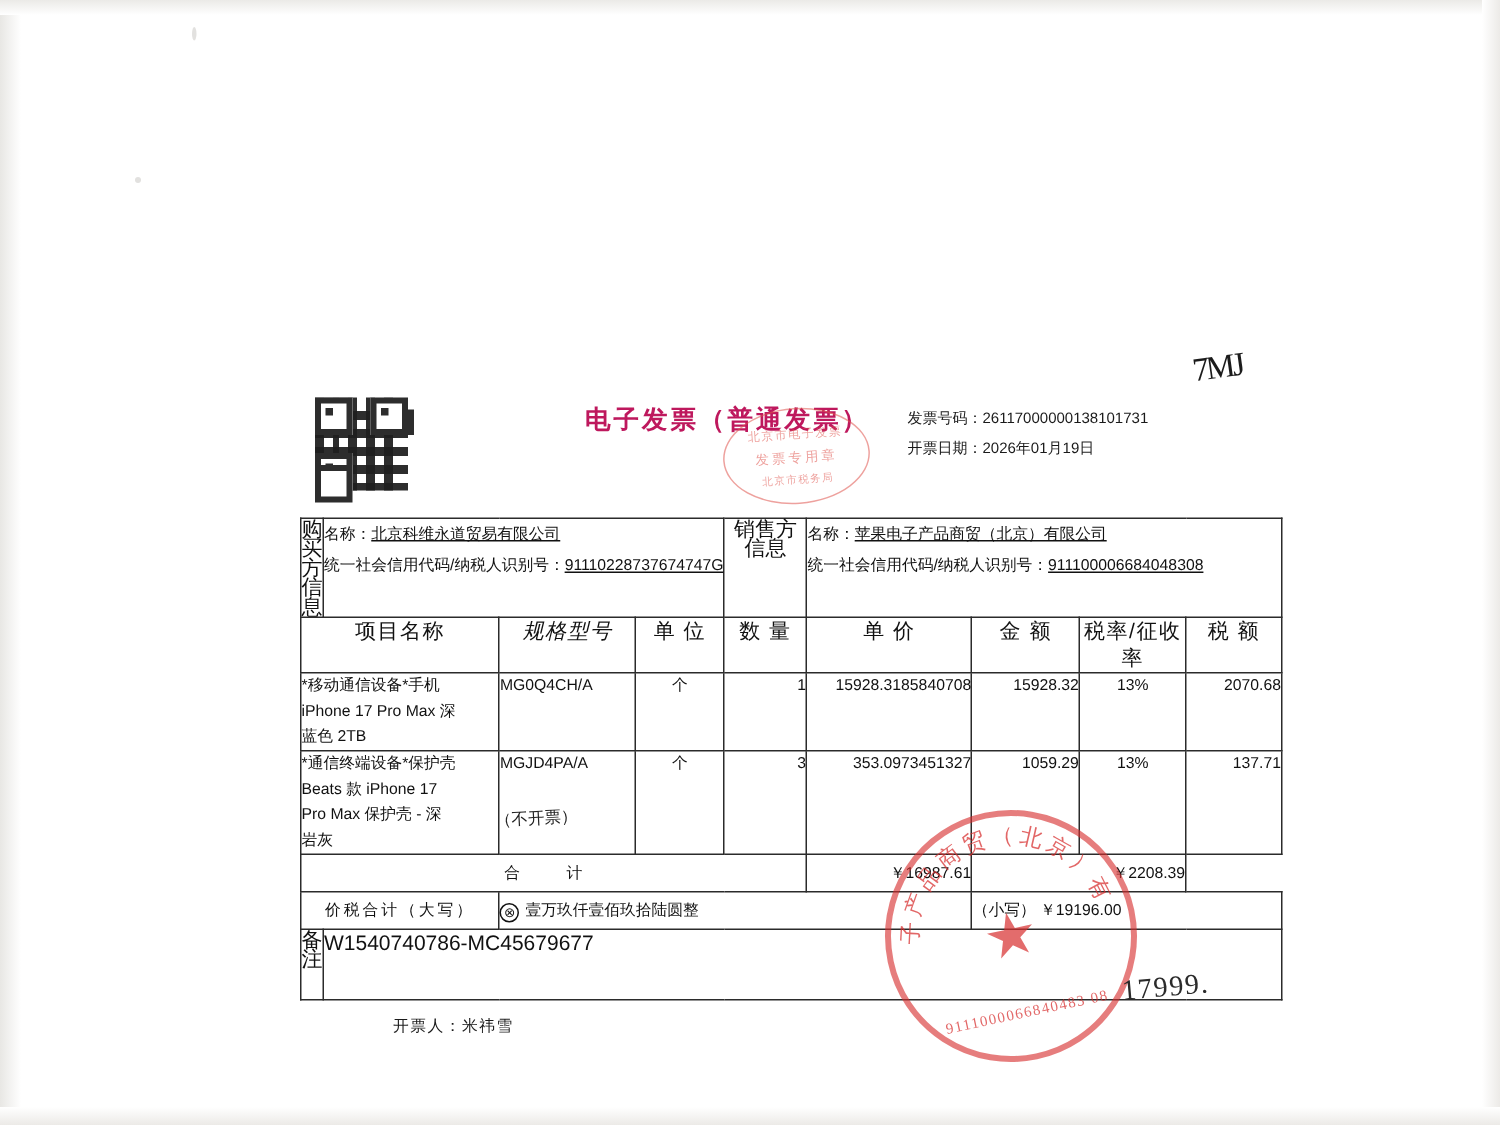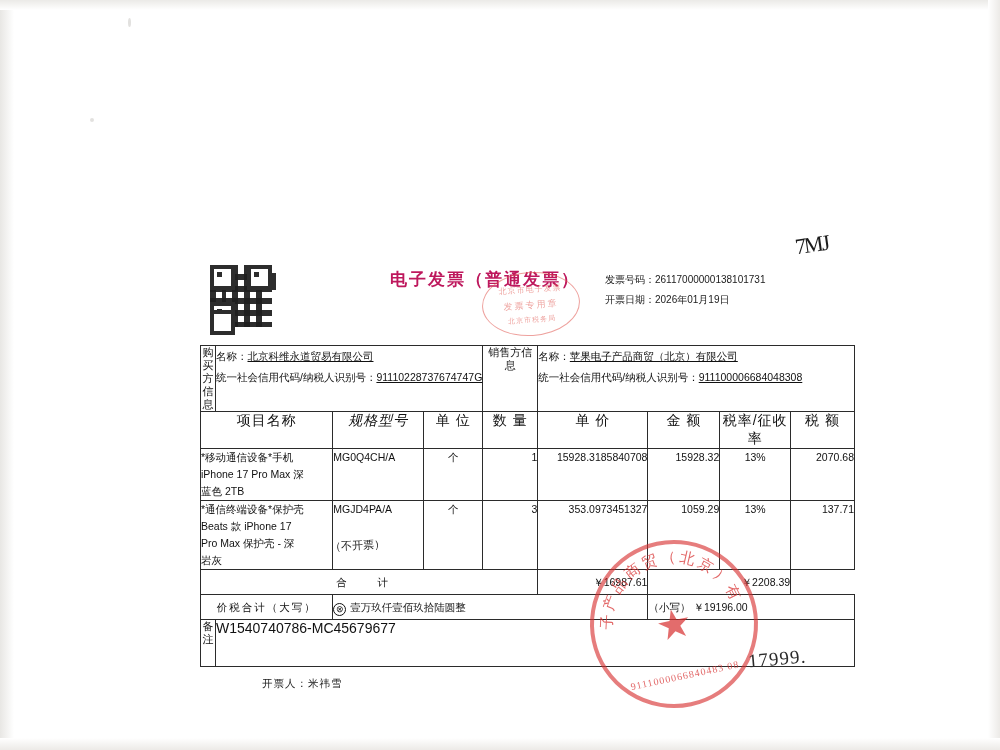--- a/index.html
+++ b/index.html
@@ -76,21 +76,21 @@
     position:absolute;left:795px;top:232px;
     font-family:"Liberation Serif", serif;
     font-size:22px;color:#1b1b1b;transform:rotate(-8deg);
     letter-spacing:-2px;
   }
 
   
   table.inv{border-collapse:collapse;width:655px;font-size:10.5px;color:#111;}
   table.inv td{border:1px solid #2b2b2b;padding:0;vertical-align:top;}
   .vcell{
-    width:14px;text-align:center;font-size:11px;line-height:13px;
+    width:14px;text-align:center;font-size:14px;line-height:13px;
     padding:6px 1px;color:#111;
   }
   .party{padding:6px 8px;line-height:21px;font-size:10.5px;}
   .party .row{white-space:nowrap;text-decoration:underline;}
   .party .lbl{display:inline-block;}
   .colhead td{text-align:center;padding:5px 4px;font-size:14px;letter-spacing:1px;}
   .item-name{padding:5px 4px 5px 6px;line-height:17px;}
   .c{text-align:center;}
   .r{text-align:right;padding-right:6px;}
   .pad{padding:5px 4px;}

